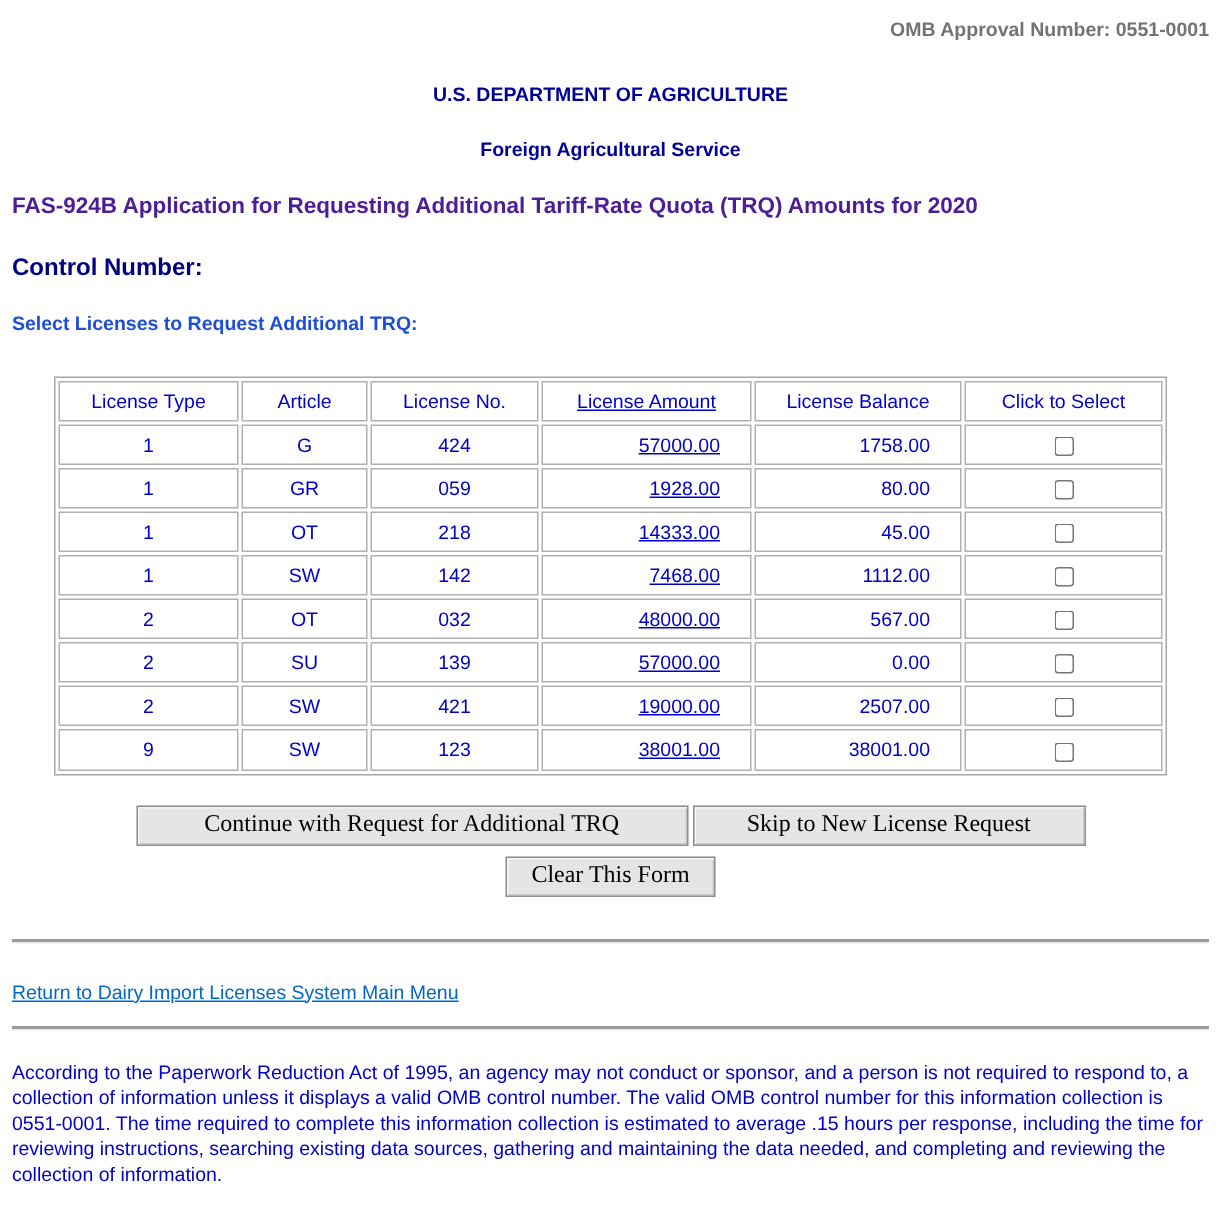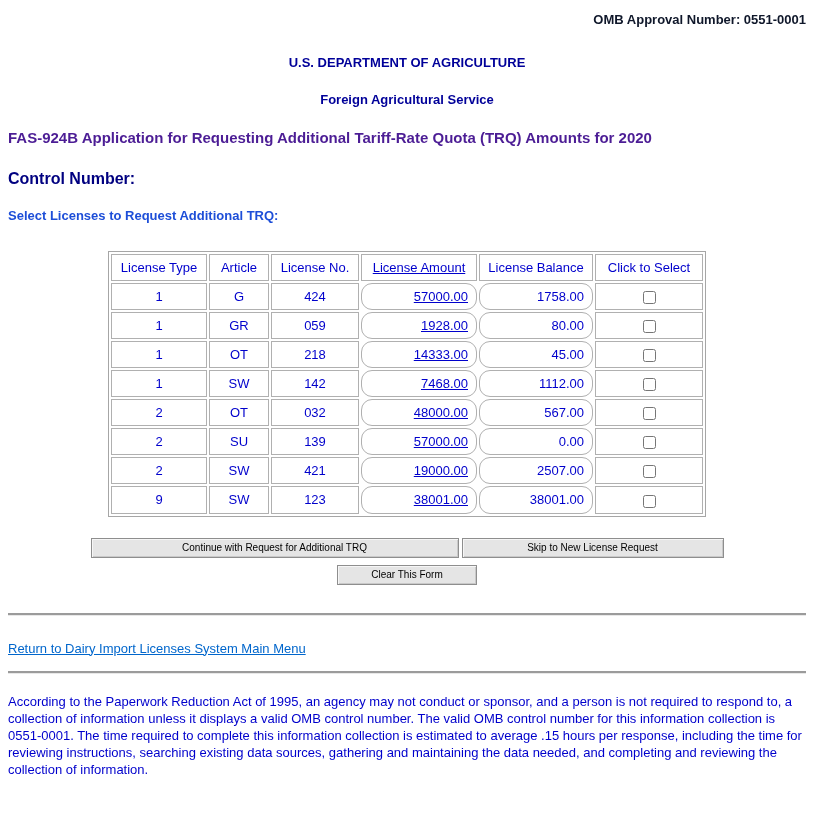--- a/index.html
+++ b/index.html
@@ -10,21 +10,21 @@
   body {
     width: 814px;
     height: 819px;
     font-family: "Liberation Sans", sans-serif;
     box-sizing: border-box;
     padding: 8px;
     overflow: hidden;
   }
   .omb-block {
     text-align: right;
-    color: #0f172a;
+    color: #737373;
     font-weight: bold;
     font-size: 13px;
     line-height: 16px;
     margin-top: 4px;
   }
   .center-head {
     text-align: center;
     color: #000099;
     font-weight: bold;
     font-size: 13px;
@@ -56,45 +56,45 @@
     border-collapse: separate;
     border-spacing: 2px;
     border: 1px solid #a6a6a6;
     background: #ffffff;
   }
   table.lic-table th, table.lic-table td {
     border: 1px solid #b0b0b0;
     color: #0000CC;
     font-size: 13px;
     font-weight: normal;
-    padding: 5px 8px;
+    padding: 5px 20px;
     background: #ffffff;
     white-space: nowrap;
   }
   th.c0, td.c0 { width: 78px; text-align: center; }
   th.c1, td.c1 { width: 42px; text-align: center; }
   th.c2, td.c2 { width: 70px; text-align: center; }
   th.c3, td.c3 { width: 98px; text-decoration: underline; }
   th.c4, td.c4 { width: 96px; }
   th.c5, td.c5 { width: 90px; text-align: center; }
   th.c3, th.c4 { text-align: center; }
-  td.c3, td.c4 { text-align: right; padding-right: 12px; border-radius: 11px; }
+  td.c3, td.c4 { text-align: right; padding-right: 12px; }
   td input[type="checkbox"] {
     width: 13px;
     height: 13px;
     margin: 0;
     vertical-align: middle;
   }
   .btn-row {
     text-align: center;
     margin-top: 20px;
   }
   .btn {
-    font-family: Liberation Sans, sans-serif;
-    font-size: 10px;
+    font-family: Liberation Serif, serif;
+    font-size: 16px;
     color: #000000;
     background: #e5e5e5;
     border: 1px solid #8e8e8e;
     box-shadow: inset 1px 1px 0 #f6f6f6, inset -1px -1px 0 #c9c9c9;
     padding: 3px 6px 4px 6px;
     cursor: pointer;
   }
   .btn-continue { width: 368px; margin-right: 3px; }
   .btn-skip { width: 262px; }
   .btn-clear { width: 140px; margin-top: 7px; }

